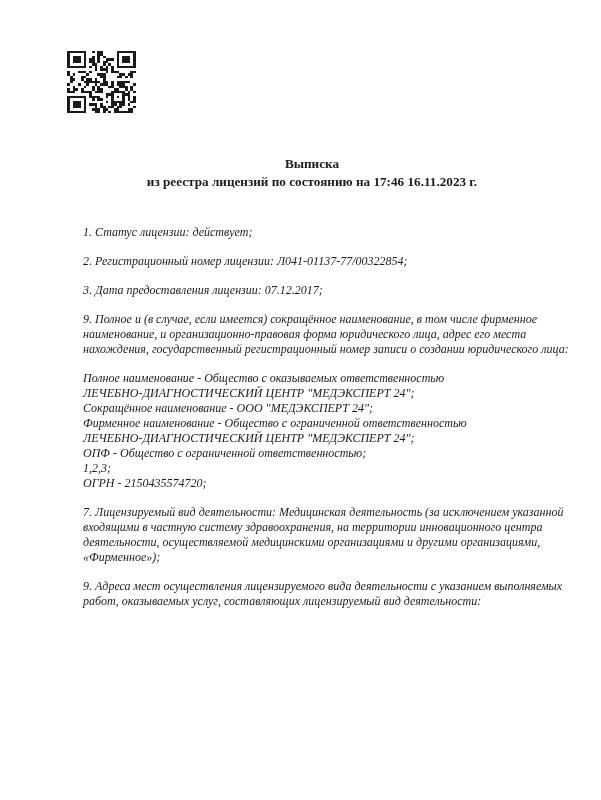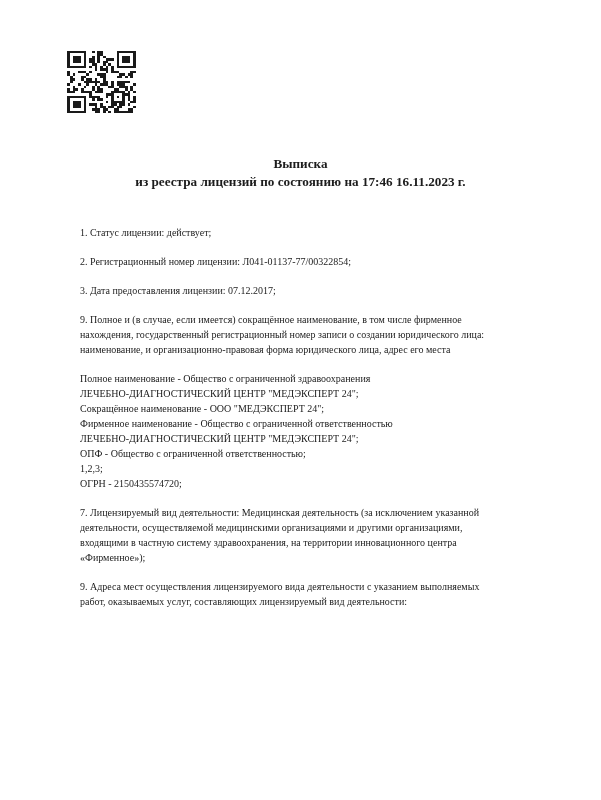--- a/index.html
+++ b/index.html
@@ -29,28 +29,29 @@
     top: 155px;
     left: 0;
     right: 0;
     text-align: center;
     font-weight: bold;
     font-size: 13.2px;
     line-height: 17.5px;
   }
   .doc-body {
     position: absolute;
-    left: 80px;
+    left: 60px;
     top: 225px;
     right: 40px;
-    font-size: 10px;
+    font-size: 12px;
     line-height: 15px;
+    font-style: italic;
   }
   .para { margin: 0 0 14px 0; }
-  .line { white-space: nowrap; }
+  .line { white-space: nowrap; padding-left: 23px; }
 </style>
 </head>
 <body>
 
 <div class="page">
 
   <svg id="qr-svg" class="qr" viewBox="0 0 25 25" preserveAspectRatio="none" shape-rendering="crispEdges" xmlns="http://www.w3.org/2000/svg">
       <g fill="#1a1a1a">
         <rect x="0" y="0" width="1" height="1"></rect>
         <rect x="1" y="0" width="1" height="1"></rect>
@@ -368,37 +369,37 @@
         <div class="line">1. Статус лицензии: действует;</div>
       </div>
       <div class="para">
         <div class="line">2. Регистрационный номер лицензии: Л041-01137-77/00322854;</div>
       </div>
       <div class="para">
         <div class="line">3. Дата предоставления лицензии: 07.12.2017;</div>
       </div>
       <div class="para">
         <div class="line">9. Полное и (в случае, если имеется) сокращённое наименование, в том числе фирменное</div>
+        <div class="line">наименование, и организационно-правовая форма юридического лица, адрес его места</div>
         <div class="line">нахождения, государственный регистрационный номер записи о создании юридического лица:</div>
-        <div class="line">наименование, и организационно-правовая форма юридического лица, адрес его места</div>
-      </div>
-      <div class="para">
-        <div class="line">Полное наименование - Общество с ограниченной здравоохранения</div>
+      </div>
+      <div class="para">
+        <div class="line">Полное наименование - Общество с оказываемых ответственностью</div>
         <div class="line">ЛЕЧЕБНО-ДИАГНОСТИЧЕСКИЙ ЦЕНТР "МЕДЭКСПЕРТ 24";</div>
         <div class="line">Сокращённое наименование - ООО "МЕДЭКСПЕРТ 24";</div>
         <div class="line">Фирменное наименование - Общество с ограниченной ответственностью</div>
         <div class="line">ЛЕЧЕБНО-ДИАГНОСТИЧЕСКИЙ ЦЕНТР "МЕДЭКСПЕРТ 24";</div>
         <div class="line">ОПФ - Общество с ограниченной ответственностью;</div>
         <div class="line">1,2,3;</div>
         <div class="line">ОГРН - 2150435574720;</div>
       </div>
       <div class="para">
         <div class="line">7. Лицензируемый вид деятельности: Медицинская деятельность (за исключением указанной</div>
+        <div class="line">входящими в частную систему здравоохранения, на территории инновационного центра</div>
         <div class="line">деятельности, осуществляемой медицинскими организациями и другими организациями,</div>
-        <div class="line">входящими в частную систему здравоохранения, на территории инновационного центра</div>
         <div class="line">«Фирменное»);</div>
       </div>
       <div class="para">
         <div class="line">9. Адреса мест осуществления лицензируемого вида деятельности с указанием выполняемых</div>
         <div class="line">работ, оказываемых услуг, составляющих лицензируемый вид деятельности:</div>
       </div>
     </div>
 
 </div>
 

